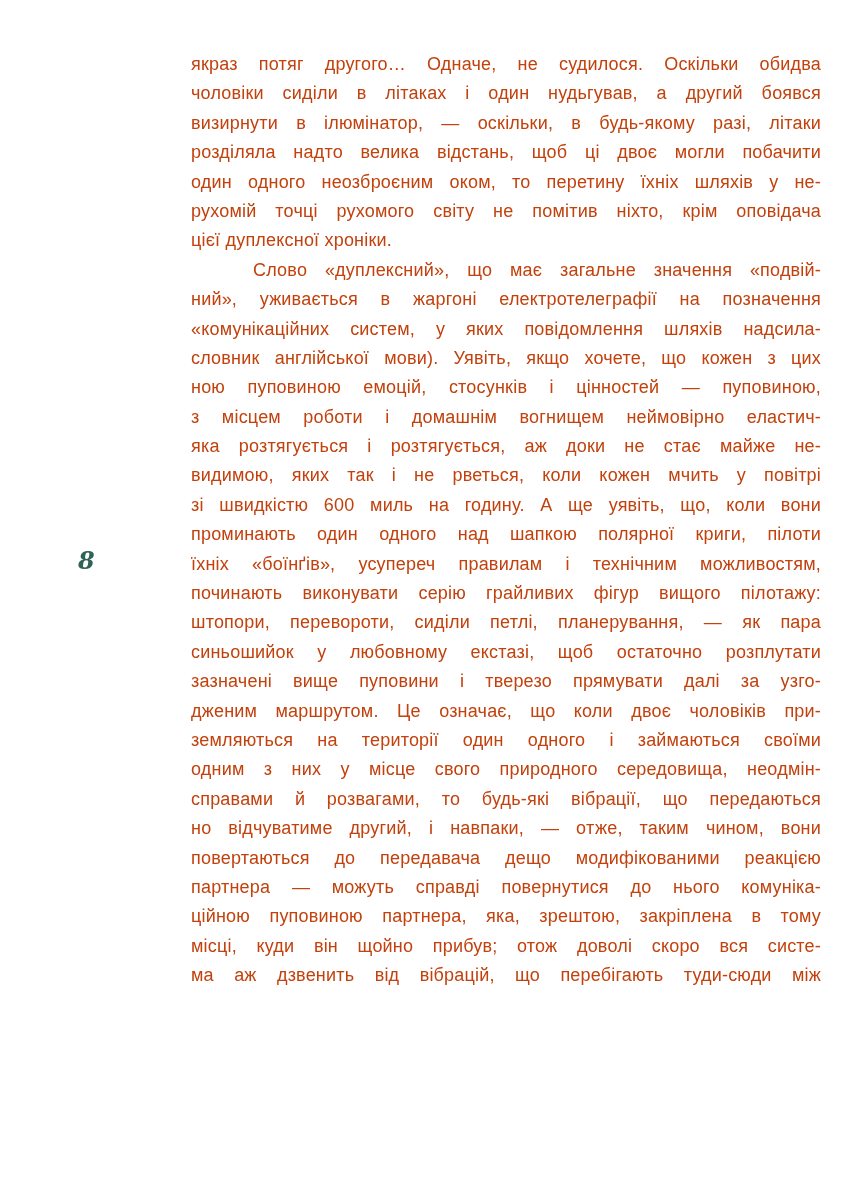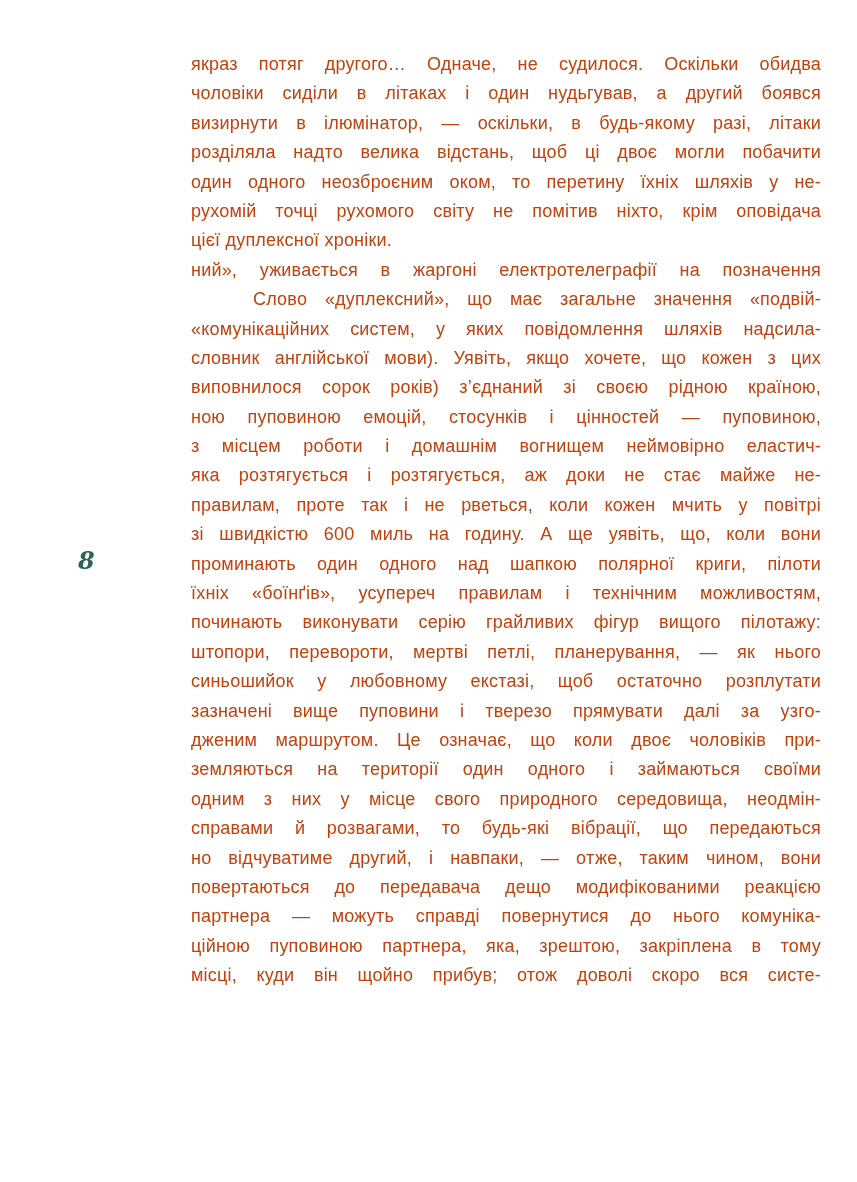--- a/index.html
+++ b/index.html
@@ -63,40 +63,40 @@
       <div class="paragraph">
         <div class="line">якраз потяг другого… Одначе, не судилося. Оскільки обидва</div>
         <div class="line">чоловіки сиділи в літаках і один нудьгував, а другий боявся</div>
         <div class="line">визирнути в ілюмінатор, — оскільки, в будь-якому разі, літаки</div>
         <div class="line">розділяла надто велика відстань, щоб ці двоє могли побачити</div>
         <div class="line">один одного неозброєним оком, то перетину їхніх шляхів у не-</div>
         <div class="line">рухомій точці рухомого світу не помітив ніхто, крім оповідача</div>
         <div class="line no-justify">цієї дуплексної хроніки.</div>
       </div>
       <div class="paragraph">
+        <div class="line indent">Слово «дуплексний», що має загальне значення «подвій-</div>
         <div class="line">ний», уживається в жаргоні електротелеграфії на позначення</div>
-        <div class="line indent">Слово «дуплексний», що має загальне значення «подвій-</div>
         <div class="line">«комунікаційних систем, у яких повідомлення шляхів надсила-</div>
         <div class="line">словник англійської мови). Уявіть, якщо хочете, що кожен з цих</div>
-        <div class="line">виповнилося сорок років) з’єднаний зі своєю рідною країною,</div>
         <div class="line">ною пуповиною емоцій, стосунків і цінностей — пуповиною,</div>
         <div class="line">з місцем роботи і домашнім вогнищем неймовірно еластич-</div>
         <div class="line">яка розтягується і розтягується, аж доки не стає майже не-</div>
-        <div class="line">правилам, проте так і не рветься, коли кожен мчить у повітрі</div>
+        <div class="line">видимою, яких так і не рветься, коли кожен мчить у повітрі</div>
         <div class="line">зі швидкістю 600 миль на годину. А ще уявіть, що, коли вони</div>
         <div class="line">проминають один одного над шапкою полярної криги, пілоти</div>
         <div class="line">їхніх «боїнґів», усупереч правилам і технічним можливостям,</div>
         <div class="line">починають виконувати серію грайливих фігур вищого пілотажу:</div>
-        <div class="line">штопори, перевороти, мертві петлі, планерування, — як нього</div>
+        <div class="line">штопори, перевороти, сиділи петлі, планерування, — як пара</div>
         <div class="line">синьошийок у любовному екстазі, щоб остаточно розплутати</div>
         <div class="line">зазначені вище пуповини і тверезо прямувати далі за узго-</div>
         <div class="line">дженим маршрутом. Це означає, що коли двоє чоловіків при-</div>
         <div class="line">земляються на території один одного і займаються своїми</div>
         <div class="line">одним з них у місце свого природного середовища, неодмін-</div>
         <div class="line">справами й розвагами, то будь-які вібрації, що передаються</div>
         <div class="line">но відчуватиме другий, і навпаки, — отже, таким чином, вони</div>
         <div class="line">повертаються до передавача дещо модифікованими реакцією</div>
         <div class="line">партнера — можуть справді повернутися до нього комуніка-</div>
         <div class="line">ційною пуповиною партнера, яка, зрештою, закріплена в тому</div>
         <div class="line">місці, куди він щойно прибув; отож доволі скоро вся систе-</div>
+        <div class="line">ма аж дзвенить від вібрацій, що перебігають туди-сюди між</div>
       </div>
     </div>
 </div>
 
 </body></html>

